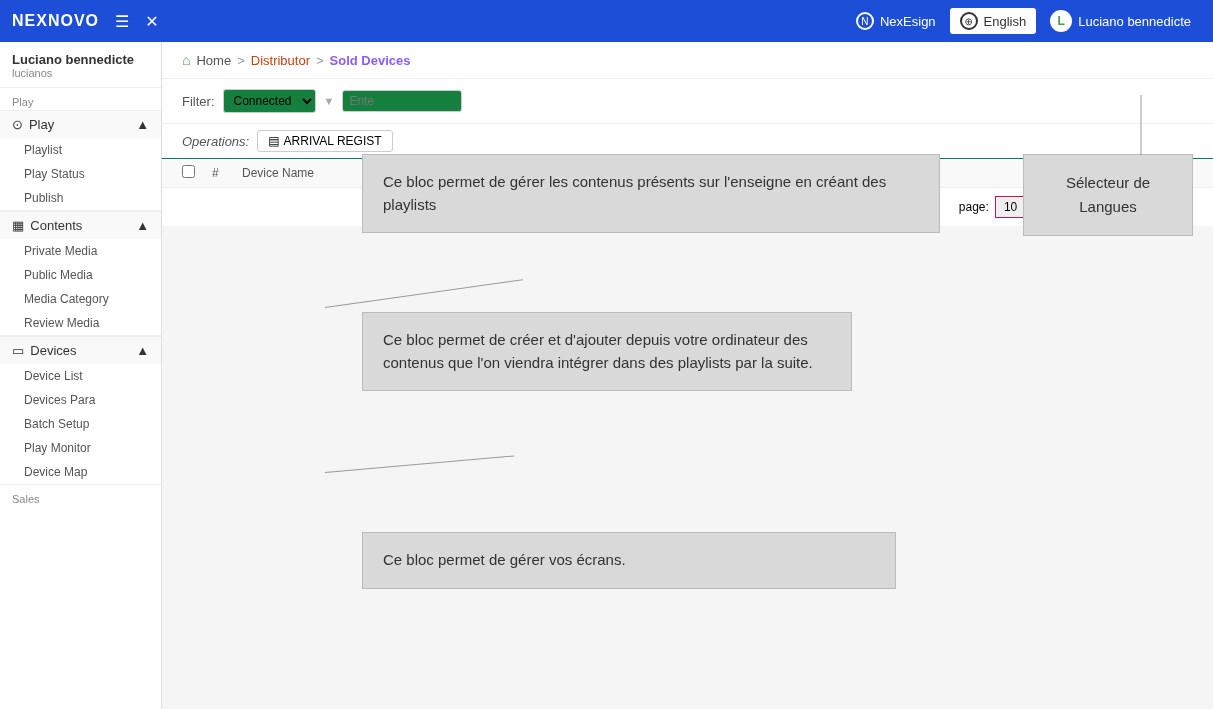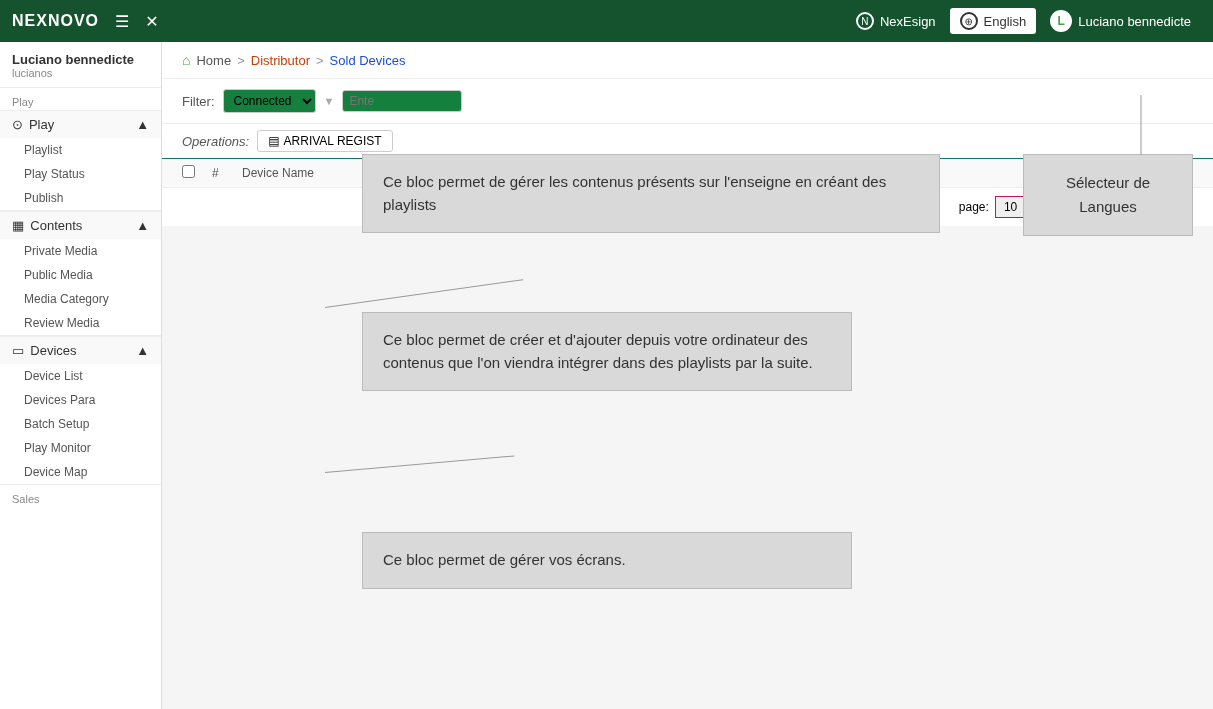--- a/index.html
+++ b/index.html
@@ -1,21 +1,21 @@
 <!DOCTYPE html>
 <html><head>
   <meta charset="utf-8">
   <style>
     * { box-sizing: border-box; margin: 0; padding: 0; }
     body { font-family: Arial, sans-serif; font-size: 13px; background: #f5f5f5; overflow: hidden; }
 
     
     .top-nav {
       display: flex; align-items: center;
-      background: #14532d; height: 42px;
+      background: #1d4ed8; height: 42px;
       padding: 0 12px; gap: 16px;
     }
     .top-nav-logo {
       color: white; font-weight: bold; font-size: 16px; letter-spacing: 1px;
     }
     .top-nav-icon {
       color: white; font-size: 16px; cursor: pointer;
     }
     .top-nav-spacer { flex: 1; }
     .top-nav-right {
@@ -92,21 +92,21 @@
 
     
     .breadcrumb {
       padding: 10px 20px; display: flex; align-items: center; gap: 6px;
       font-size: 13px; color: #555; background: white;
       border-bottom: 1px solid #eee;
     }
     .breadcrumb-home { color: #4a9d4a; font-size: 14px; }
     .breadcrumb-sep { color: #999; }
     .breadcrumb-link { color: #c2410c; }
-    .breadcrumb-current { color: #1d4ed8; font-weight: 400; }
+    .breadcrumb-current { color: #8b5cf6; font-weight: 700; }
 
     
     .filter-bar {
       padding: 10px 20px; background: white; display: flex; align-items: center; gap: 8px;
       border-bottom: 1px solid #eee;
     }
     .filter-label { color: #555; font-size: 13px; }
     .filter-select {
       border: 1px solid #ccc; padding: 3px 6px; border-radius: 3px;
       font-size: 12px; background: #15803d; cursor: pointer;
@@ -139,21 +139,21 @@
       background: #d9d9d9; border: 1px solid #bbb;
       padding: 16px 20px; font-size: 15px; color: #333; line-height: 1.5;
     }
     .tooltip-box-1 {
       top: 112px; left: 200px; width: 578px;
     }
     .tooltip-box-2 {
       top: 270px; left: 200px; width: 490px;
     }
     .tooltip-box-3 {
-      top: 490px; left: 200px; width: 490px;
+      top: 490px; left: 200px; width: 534px;
     }
     .tooltip-lang {
       position: absolute;
       top: 112px; right: 20px; width: 170px;
       background: #d9d9d9; border: 1px solid #bbb;
       padding: 16px 20px; font-size: 15px; color: #333; text-align: center;
       line-height: 1.6;
     }
 
     

